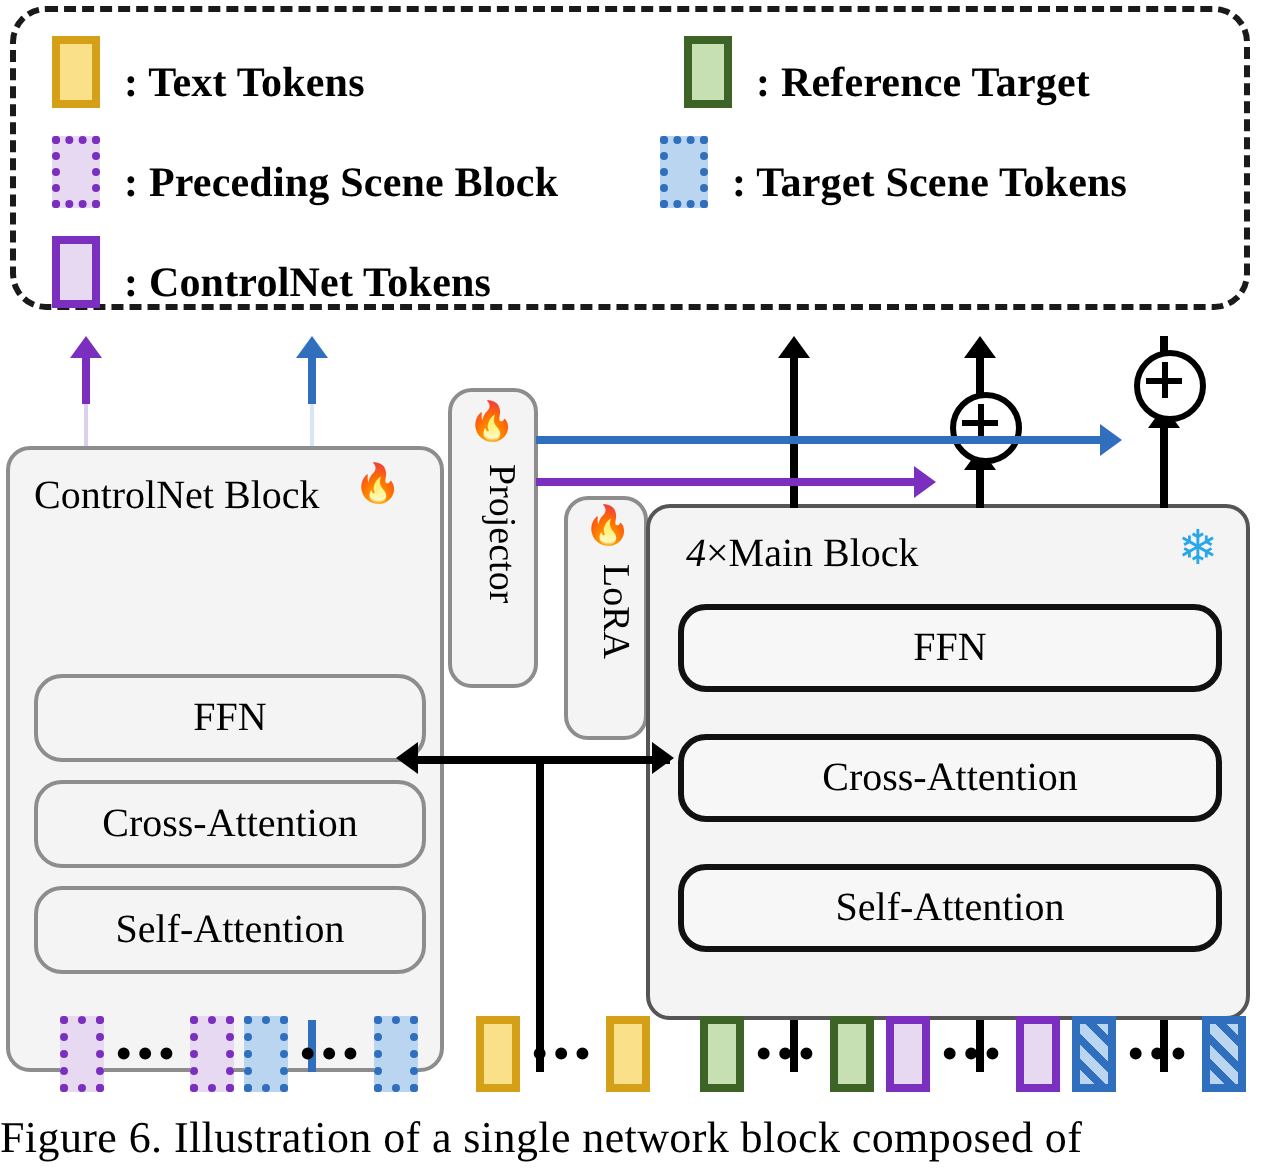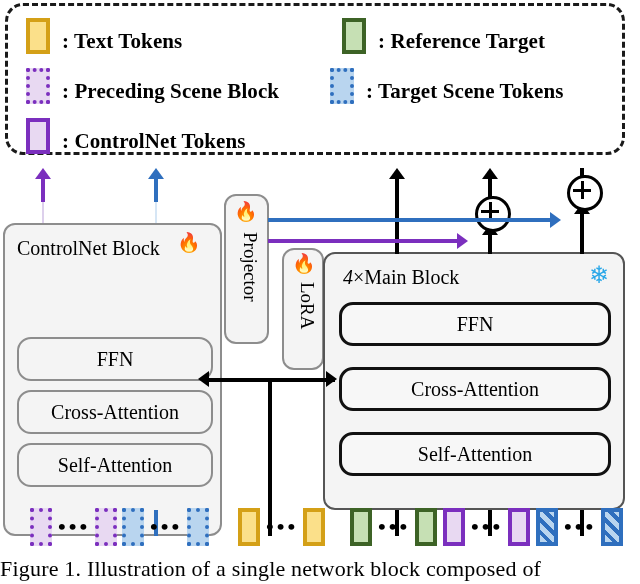--- a/index.html
+++ b/index.html
@@ -221,13 +221,13 @@
   <div class="tok t-prec" style="left:443px;top:0;"></div>
   <div class="dots" style="left:471px;top:0;">•••</div>
   <div class="tok t-prec" style="left:508px;top:0;"></div>
 
   <div class="tok t-noisy" style="left:536px;top:0;"></div>
   <div class="dots" style="left:564px;top:0;">•••</div>
   <div class="tok t-noisy" style="left:601px;top:0;"></div>
 
 </div>
 
-<div id="caption">Figure 1.   Illustration of a single network block composed of</div>
+<div id="caption">Figure 6.   Illustration of a single network block composed of</div>
 
 </body></html>

